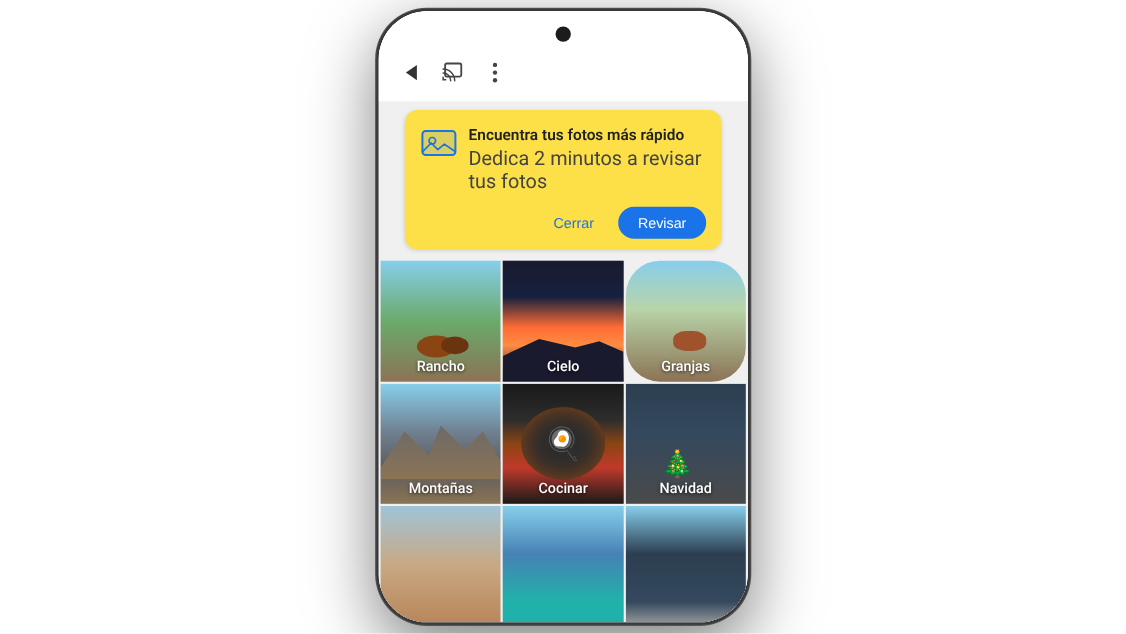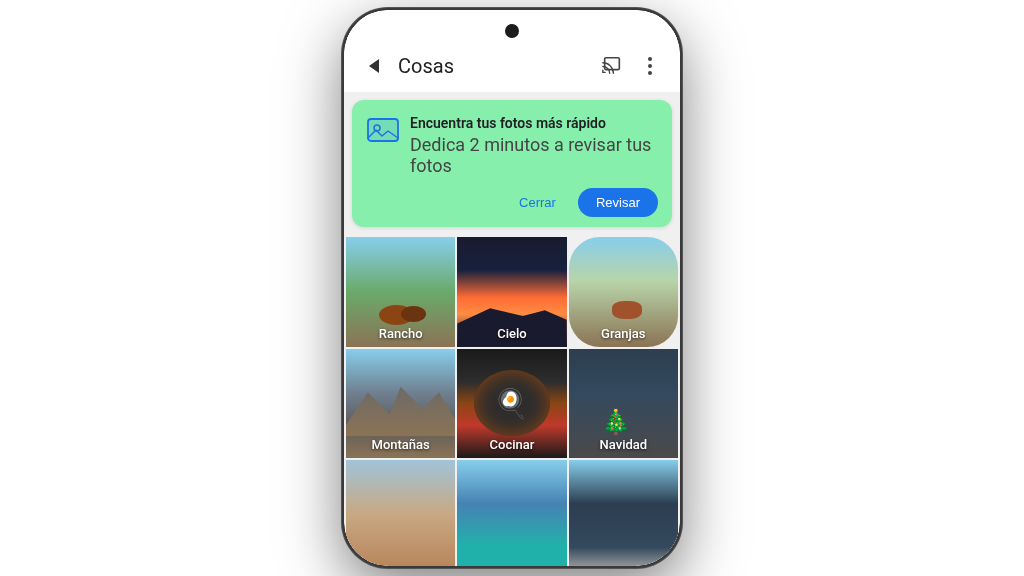--- a/index.html
+++ b/index.html
@@ -148,22 +148,22 @@
 
     .more-dot {
       width: 4px;
       height: 4px;
       background: #444;
       border-radius: 50%;
     }
 
     
     .notif-card {
-      margin: 8px 8px;
-      background: #86efac;
+      margin: 8px 24px;
+      background: #fde047;
       border-radius: 12px;
       padding: 14px 14px 10px;
       box-shadow: 0 1px 4px rgba(0,0,0,0.12);
     }
 
     .notif-top {
       display: flex;
       align-items: flex-start;
       gap: 10px;
       margin-bottom: 12px;
@@ -373,21 +373,20 @@
 <div class="phone-wrapper">
   <div class="phone-body">
     <div class="phone-screen">
       <div class="punch-hole"></div>
       <div class="screen-content">
 
         <div class="top-bar">
           <div class="back-btn">
             <div class="back-arrow"></div>
           </div>
-          <span class="top-title">Cosas</span>
           <div class="cast-btn">
             <svg width="22" height="22" viewBox="0 0 24 24">
               <path class="cast-icon" d="M2 16.5V19h2.5" stroke="#444" stroke-width="1.8" stroke-linecap="round"></path>
               <path class="cast-icon" d="M2 12.5C6.14 12.5 9.5 15.86 9.5 20" stroke="#444" stroke-width="1.8" stroke-linecap="round" fill="none"></path>
               <path class="cast-icon" d="M2 8.5C8.35 8.5 13.5 13.65 13.5 20" stroke="#444" stroke-width="1.8" stroke-linecap="round" fill="none"></path>
               <rect x="4" y="3" width="16" height="13" rx="1.5" stroke="#444" stroke-width="1.8" fill="none"></rect>
             </svg>
           </div>
           <div class="more-btn">
             <div class="more-dot"></div>

